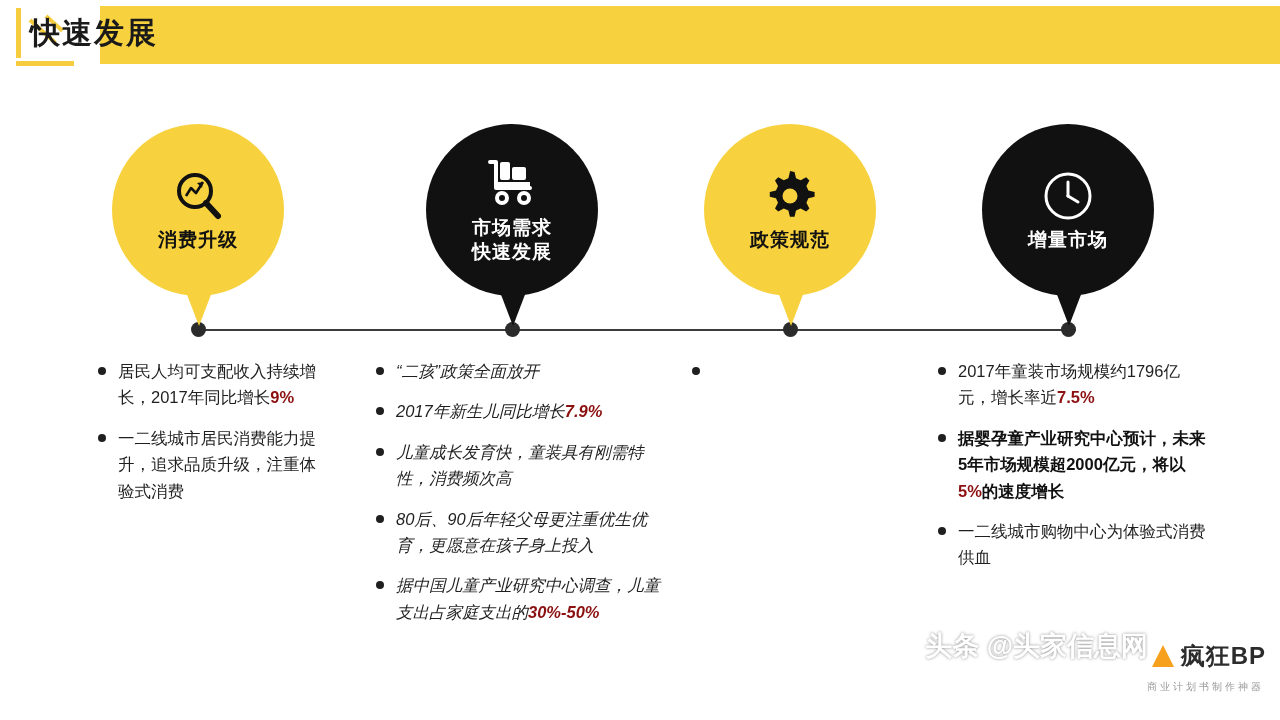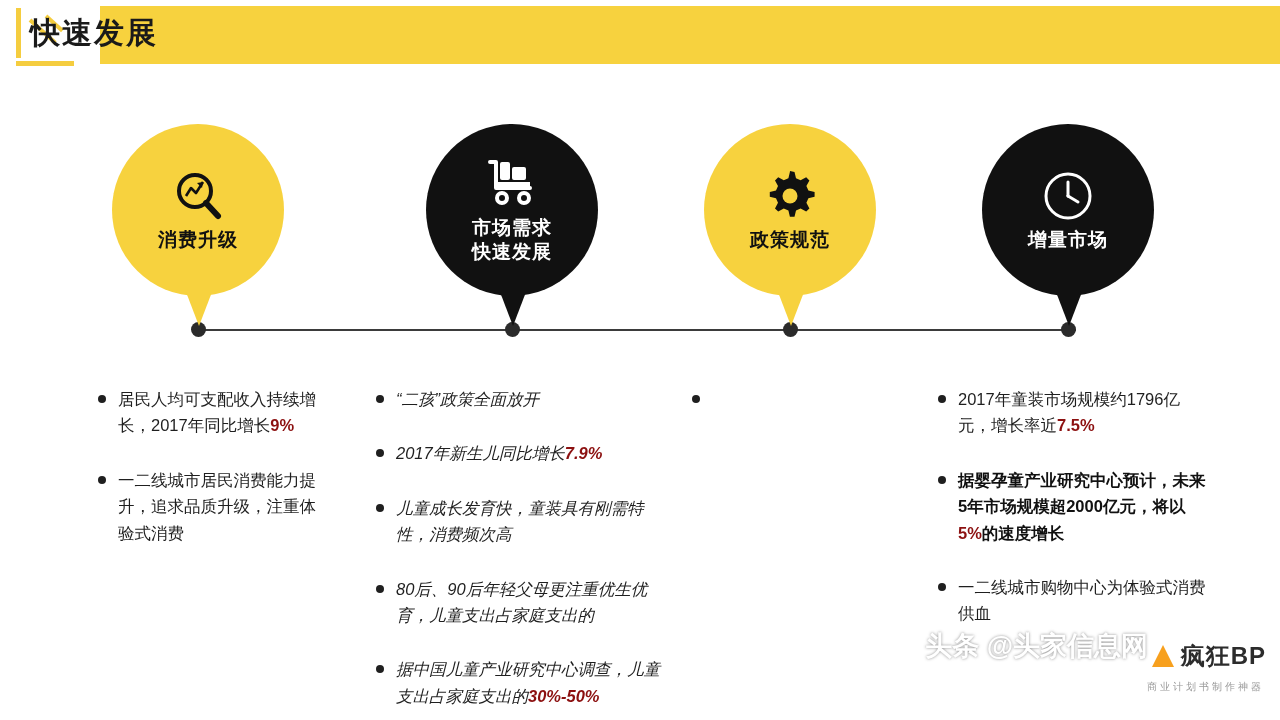--- a/index.html
+++ b/index.html
@@ -143,21 +143,20 @@
   .tail.black  { border-top: 34px solid #111111; }
 
   
   .col {
     position: absolute;
     top: 358px;
   }
   .bullet-row {
     display: flex;
     margin-bottom: 14px;
-    margin-top: 28px;
   }
   .bullet-dot {
     flex: 0 0 auto;
     width: 8px;
     height: 8px;
     border-radius: 50%;
     background: #1f1f1f;
     margin-top: 9px;
     margin-right: 12px;
   }
@@ -312,21 +311,21 @@
     <div class="bullet-row">
       <span class="bullet-dot"></span>
       <span class="bullet-text"><span>2017年新生儿同比增长</span><b>7.9%</b></span>
     </div>
     <div class="bullet-row">
       <span class="bullet-dot"></span>
       <span class="bullet-text"><span>儿童成长发育快，童装具有刚需特性，消费频次高</span></span>
     </div>
     <div class="bullet-row">
       <span class="bullet-dot"></span>
-      <span class="bullet-text"><span>80后、90后年轻父母更注重优生优育，儿童支出占家庭支出的</span></span>
+      <span class="bullet-text"><span>80后、90后年轻父母更注重优生优育，更愿意在孩子身上投入</span></span>
     </div>
     <div class="bullet-row">
       <span class="bullet-dot"></span>
       <span class="bullet-text"><span>据中国儿童产业研究中心调查，儿童支出占家庭支出的</span><b>30%-50%</b></span>
     </div>
   </div>
 <div class="col" id="col2" style="left:692px; width:200px;">
     <div class="bullet-row">
       <span class="bullet-dot"></span>
     </div>

